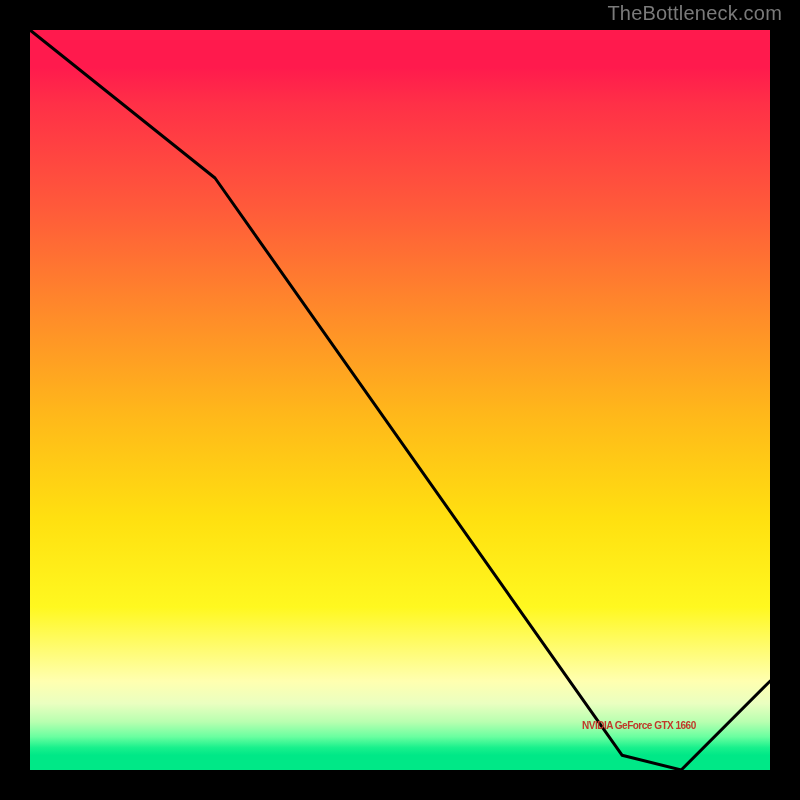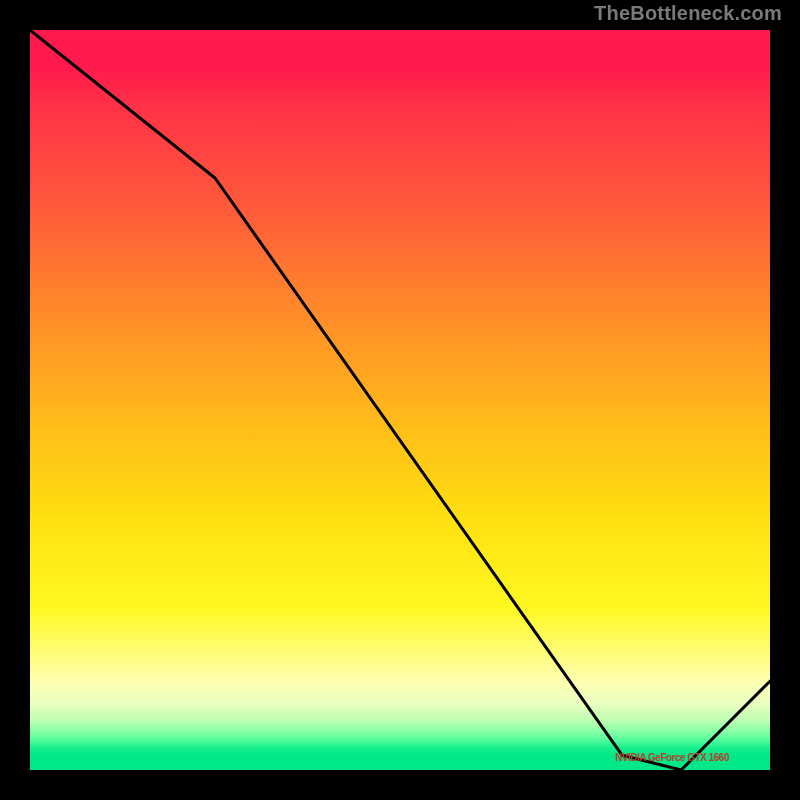--- a/index.html
+++ b/index.html
@@ -15,21 +15,21 @@
     position: relative;
     width: 800px;
     height: 800px;
     background: #000;
   }
   .attribution {
     position: absolute;
     top: 2px;
     right: 18px;
     font-size: 20px;
-    font-weight: 700;
+    font-weight: 400;
     color: #7a7a7a;
     letter-spacing: 0.2px;
   }
   .plot-outer {
     position: absolute;
     left: 30px;
     top: 30px;
     width: 740px;
     height: 740px;
     background: #000;
@@ -83,15 +83,15 @@
 <div class="frame">
   <div class="attribution">TheBottleneck.com</div>
 
   <div class="plot-outer">
     <div class="plot-inner"></div>
 
     <svg class="line" viewBox="0 0 740 740" preserveAspectRatio="none">
       <path id="curve-path" d="M0.0 0.0 L185.0 148.0 L592.0 725.2 L651.2 740.0 L740.0 651.2 " fill="none" stroke="#000" stroke-width="3" stroke-linejoin="round" stroke-linecap="round"></path>
     </svg>
 
-    <div id="anno" class="annotation" style="left: 585px; top: 689.6px; margin-top: 32px;">NVIDIA GeForce GTX 1660</div>
+    <div id="anno" class="annotation" style="left: 552px; top: 689.6px;">NVIDIA GeForce GTX 1660</div>
   </div>
 </div>
 
 </body></html>

